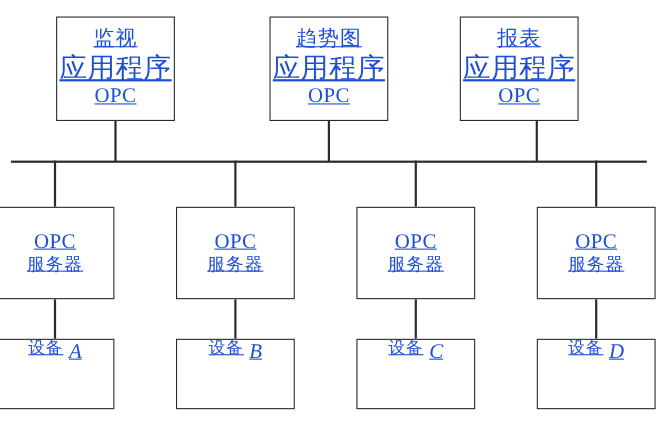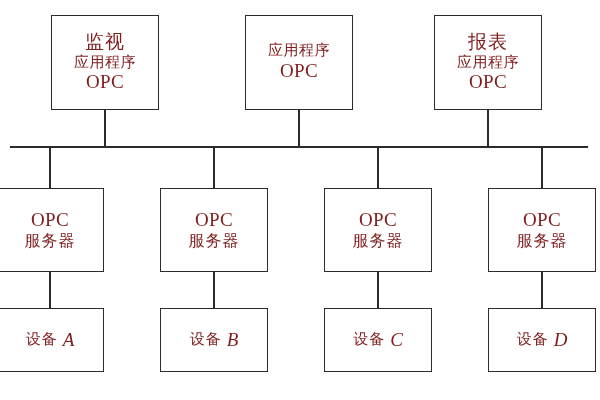--- a/index.html
+++ b/index.html
@@ -18,53 +18,53 @@
   }
 
   
   .node {
     position: absolute;
     box-sizing: border-box;
     background: #ffffff;
     border: 1.4px solid #2b2b2b;
     display: flex;
     flex-direction: column;
-    align-items: center;
     justify-content: center;
     text-align: center;
-    color: #7f1d1d;
+    color: #1d4ed8;
     z-index: 3;
+    text-decoration: underline;
   }
   .node .ln {
     display: block;
     line-height: 1.18;
     white-space: nowrap;
   }
 
   
   .app-node {
     width: 108px;
     height: 95px;
     top: 15px;
   }
   .app-node .ln-cn {
     font-size: 19px;
     letter-spacing: 1px;
   }
   .app-node .ln-cn2 {
-    font-size: 15px;
+    font-size: 25px;
     letter-spacing: 0.5px;
   }
   .app-node .ln-en {
     font-size: 19px;
     letter-spacing: 0.4px;
   }
   #app-0 { left: 51px; }
   #app-1 { left: 245px; }
-  #app-2 { left: 434px; }
+  #app-2 { left: 418px; }
 
   
   .srv-node {
     width: 108px;
     height: 84px;
     top: 188px;
   }
   .srv-node .ln-en {
     font-size: 19px;
     letter-spacing: 0.4px;
@@ -140,20 +140,21 @@
 
 <div id="canvas">
 
   <div class="node app-node" id="app-0">
     <span class="ln ln-cn">监视</span>
     <span class="ln ln-cn2">应用程序</span>
     <span class="ln ln-en">OPC</span>
   </div>
 
   <div class="node app-node" id="app-1">
+    <span class="ln ln-cn">趋势图</span>
     <span class="ln ln-cn2">应用程序</span>
     <span class="ln ln-en">OPC</span>
   </div>
 
   <div class="node app-node" id="app-2">
     <span class="ln ln-cn">报表</span>
     <span class="ln ln-cn2">应用程序</span>
     <span class="ln ln-en">OPC</span>
   </div>
 

